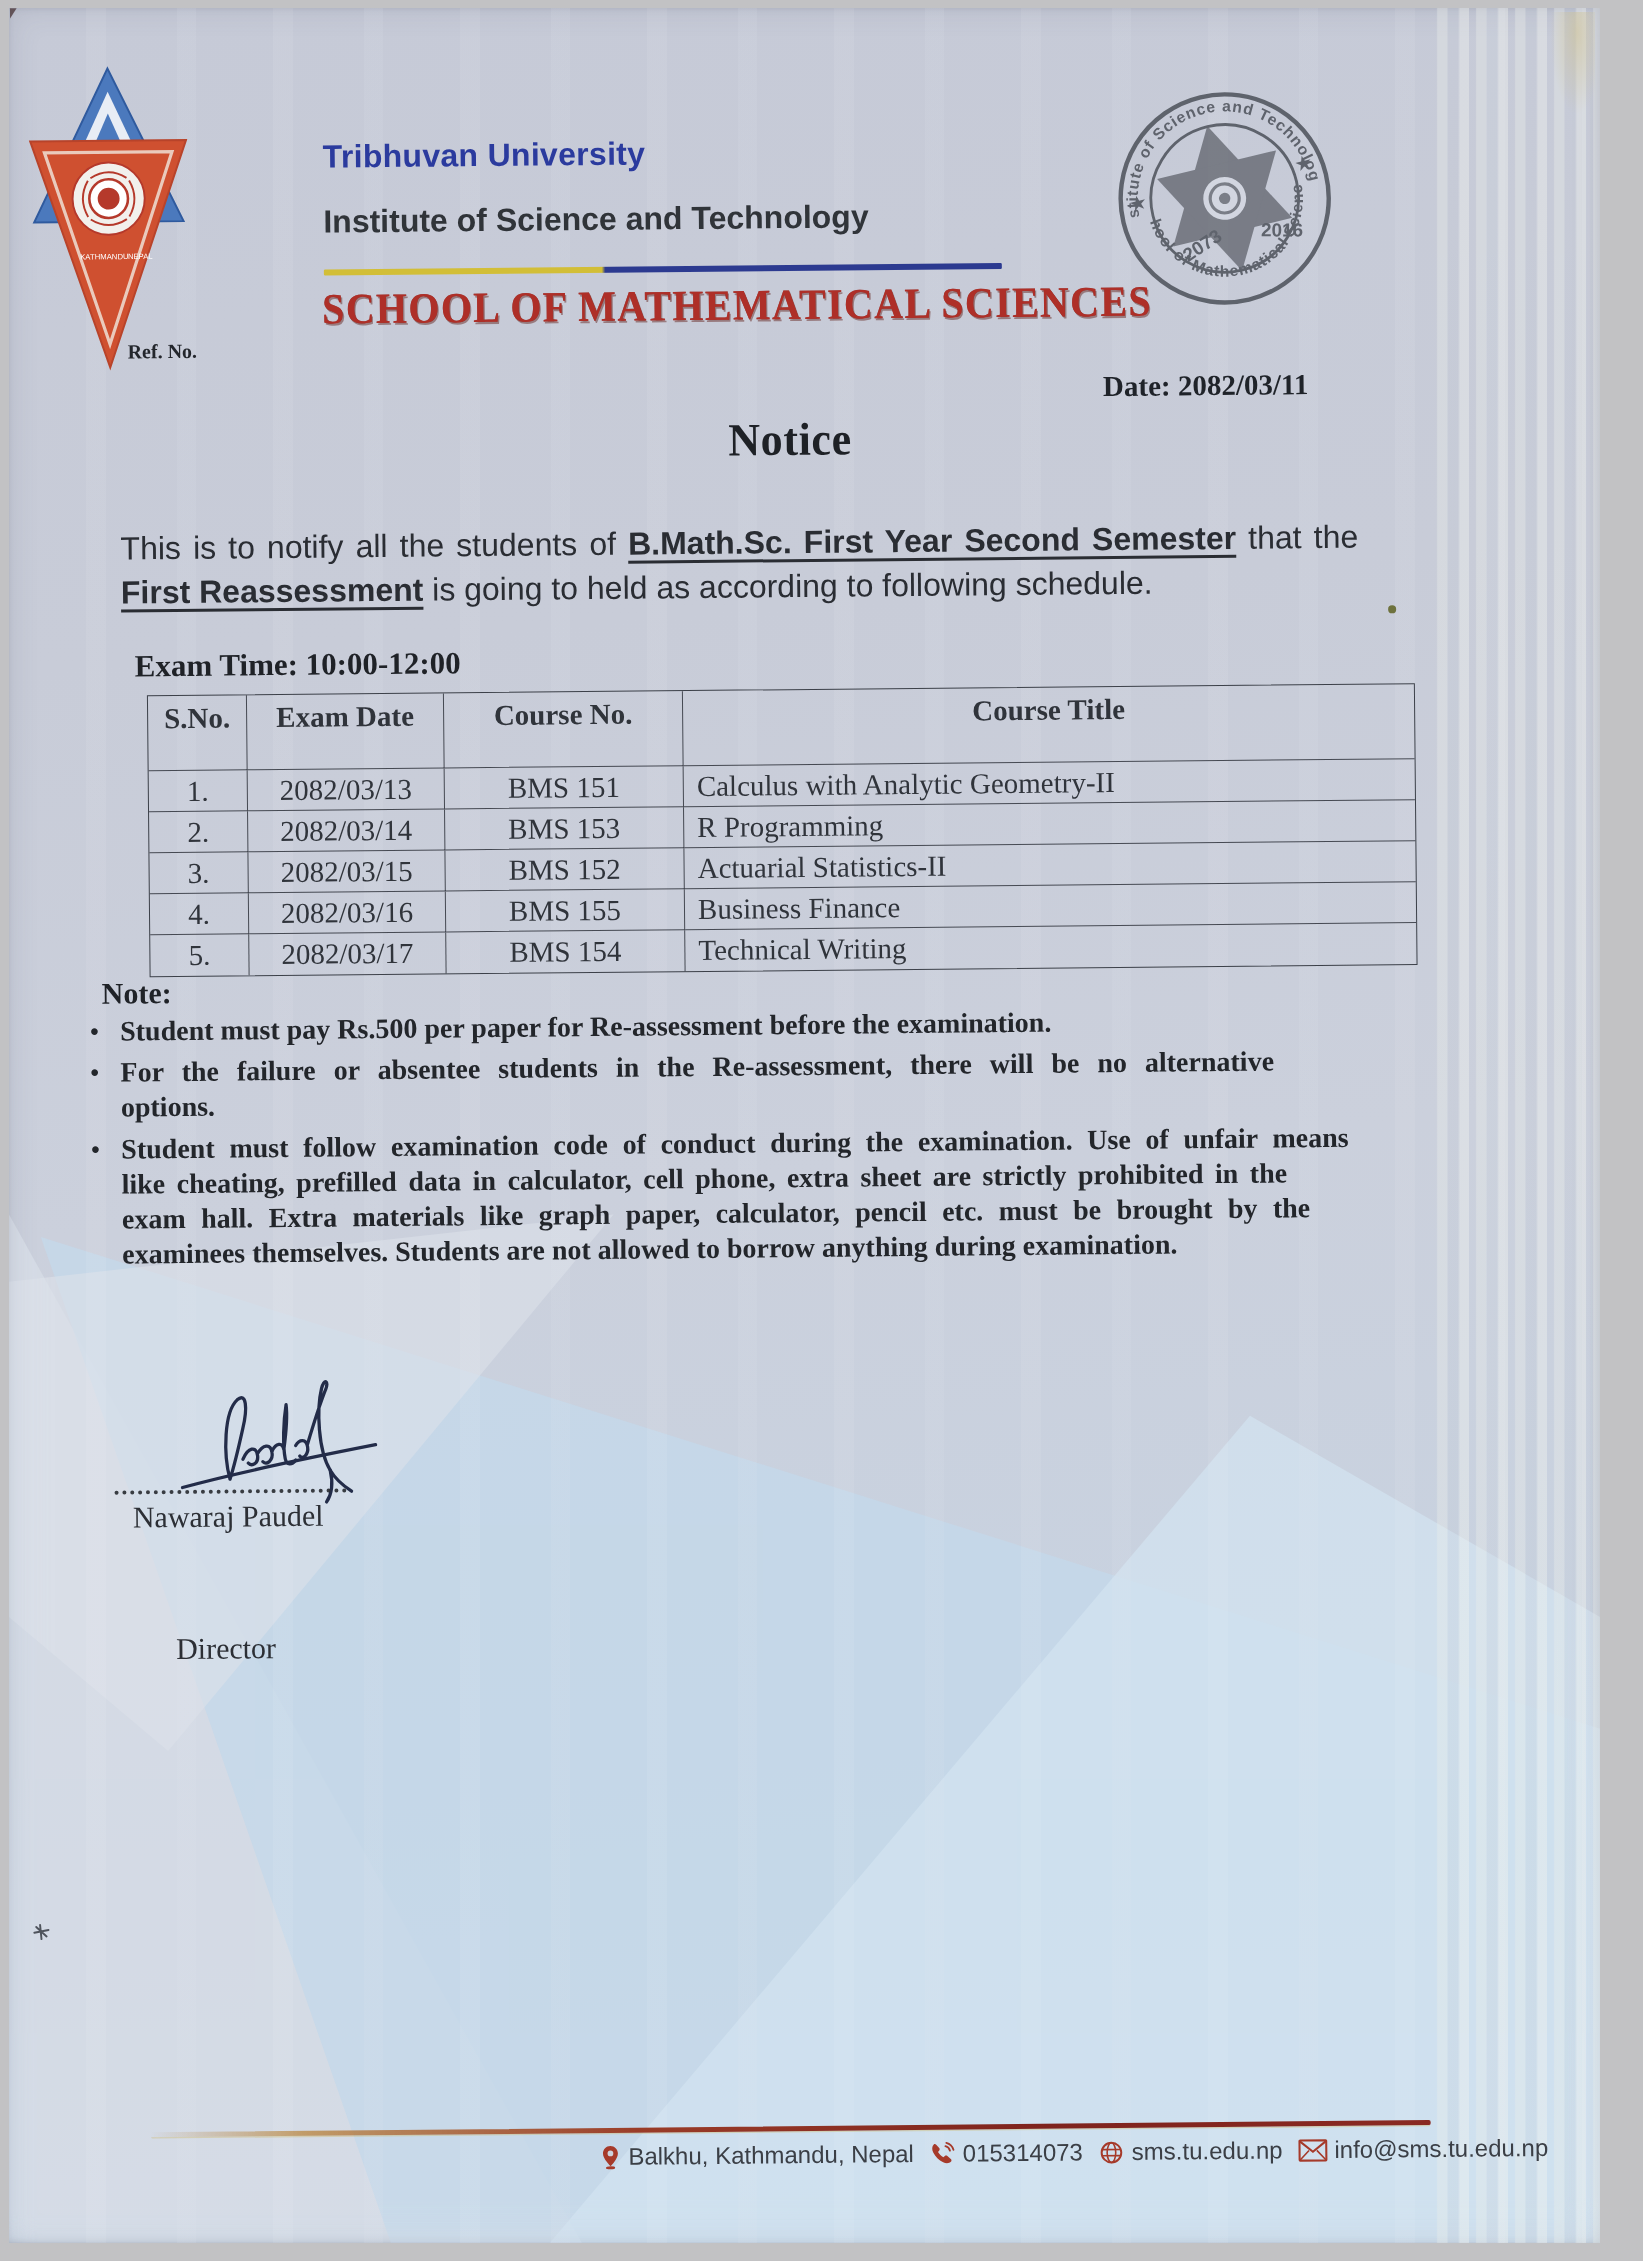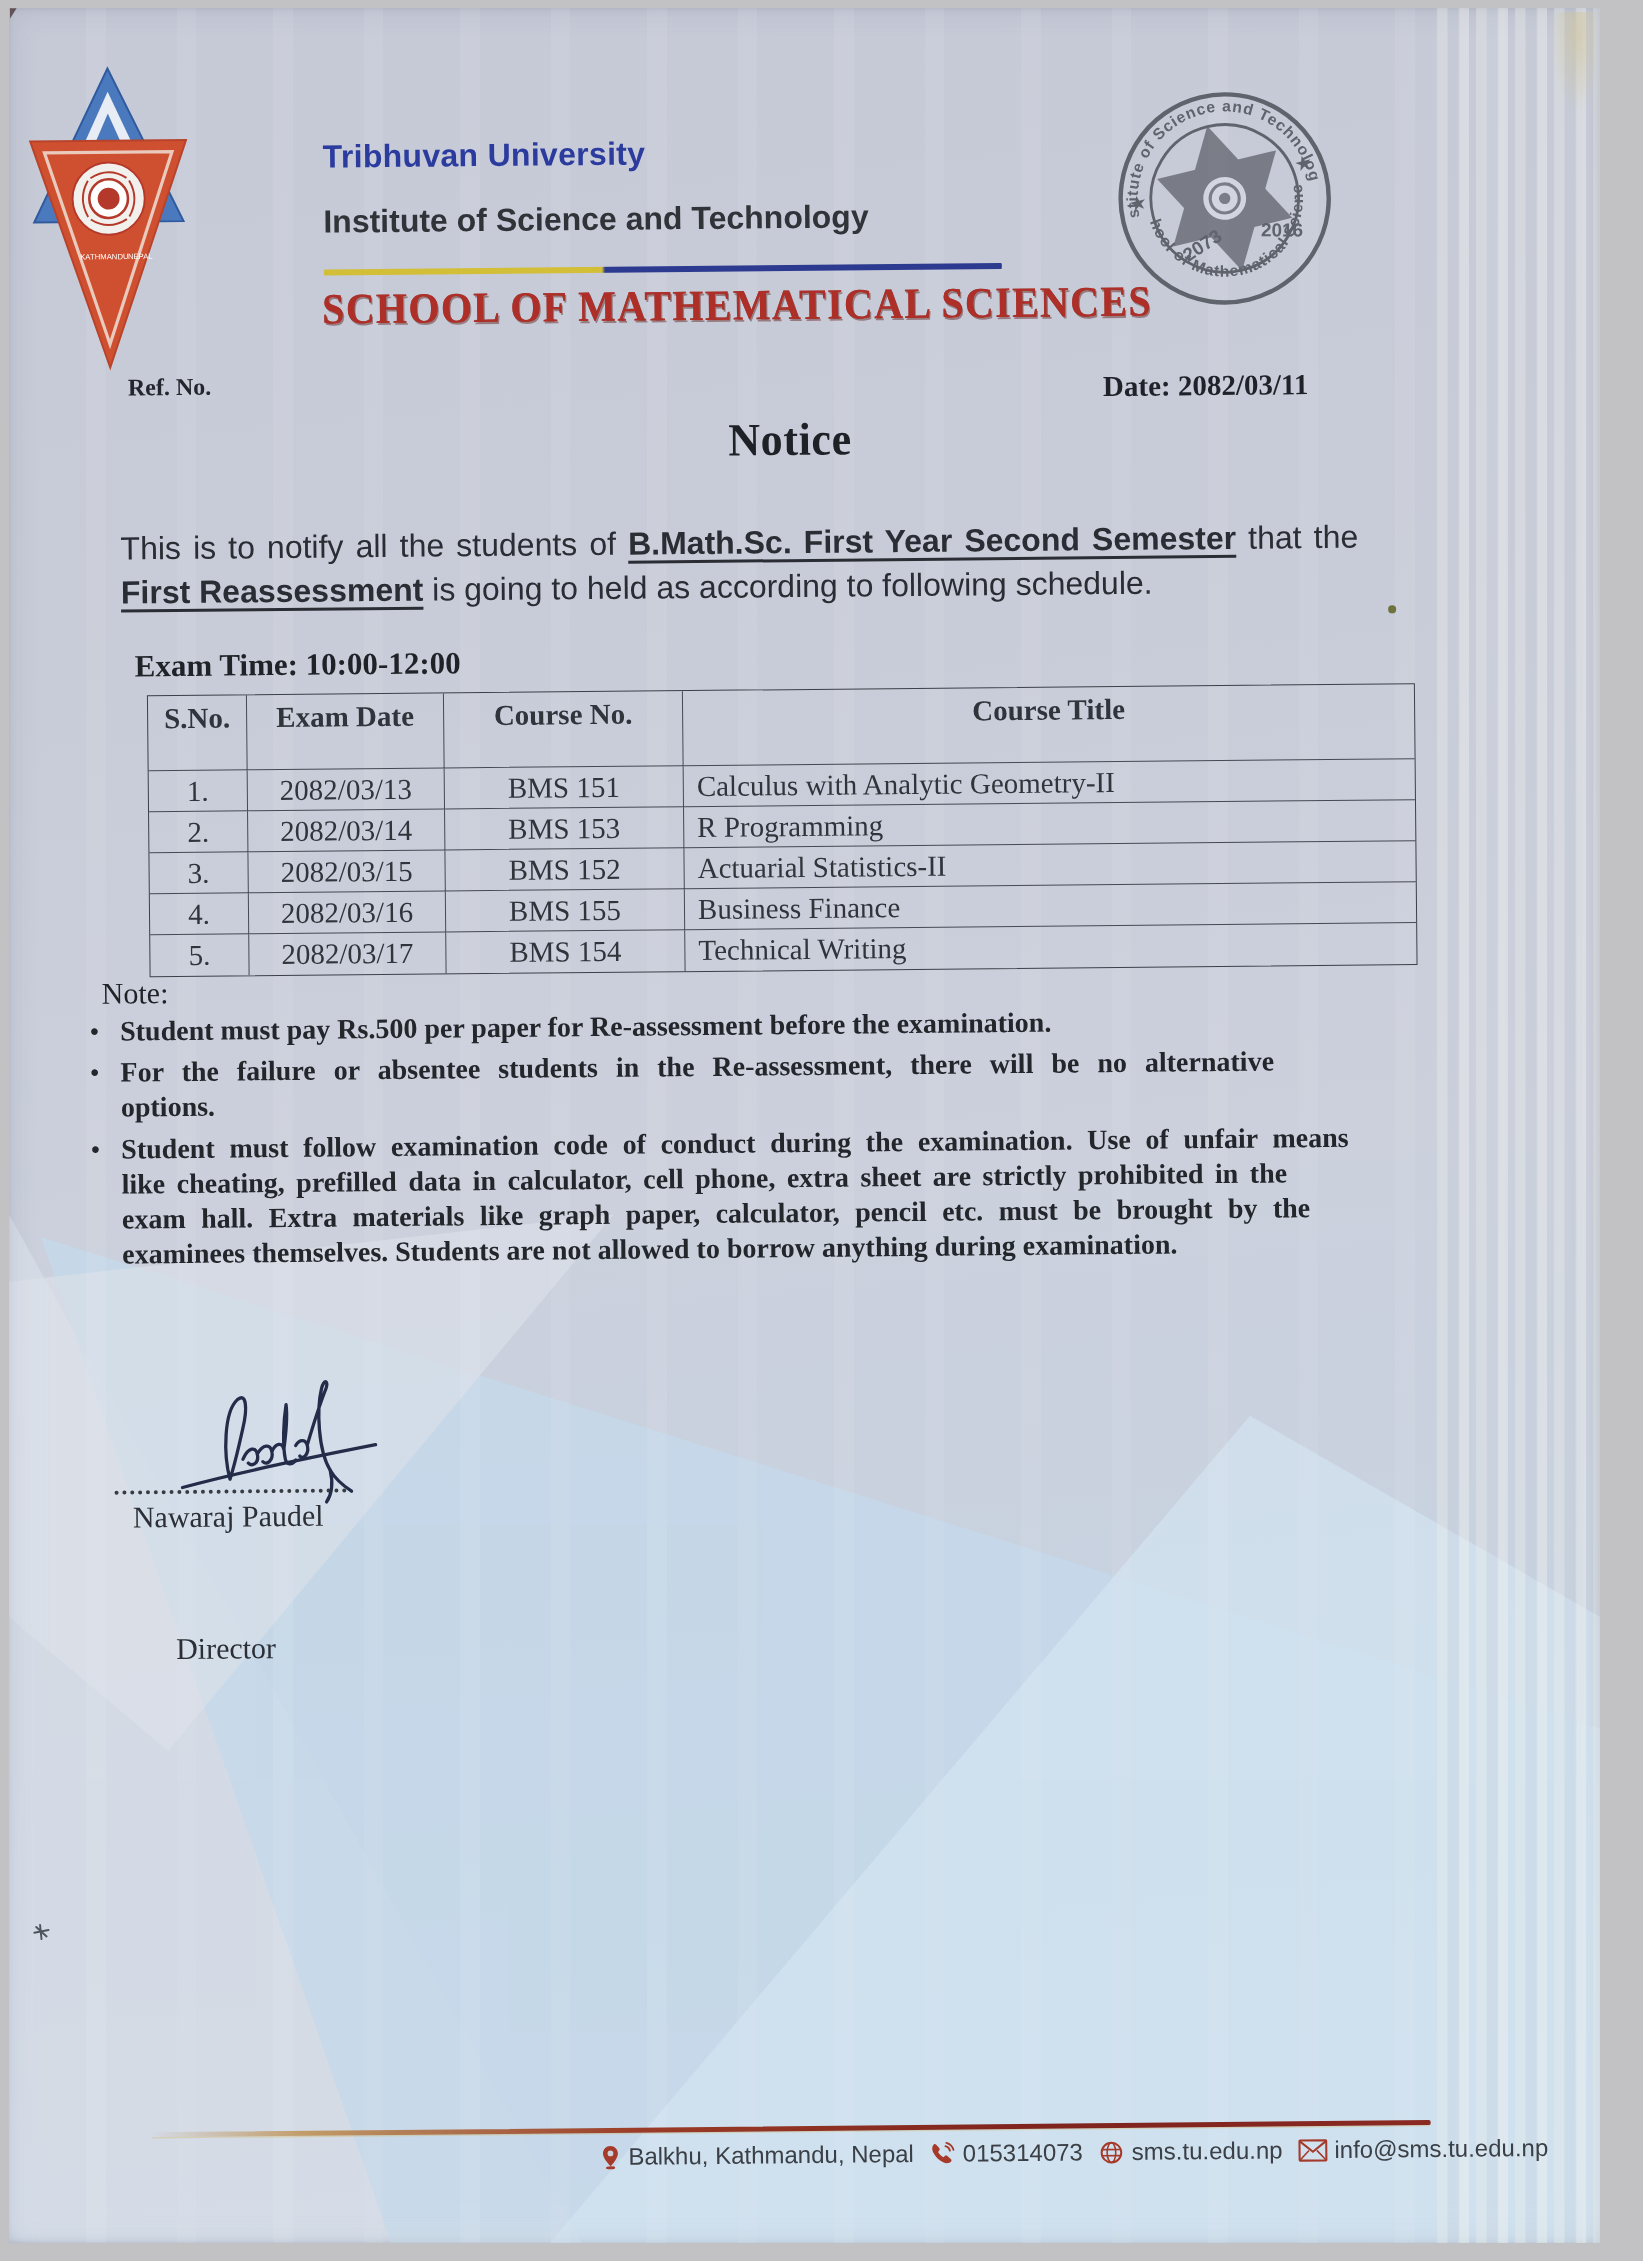--- a/index.html
+++ b/index.html
@@ -28,39 +28,39 @@
     background:radial-gradient(ellipse at 60% 20%,rgba(207,193,143,.55),rgba(207,193,143,0) 70%);}
   .cornerspeck{position:absolute;left:0.6px;top:0.6px;width:7px;height:11px;background:#4e3a3c;clip-path:polygon(0 0,100% 0,0 100%);opacity:.8;}
   .tilt{position:absolute;inset:0;transform:rotate(-0.55deg);transform-origin:50% 45%;}
 
   .abs{position:absolute;}
   .uni{left:322px;top:126px;font-family:"Liberation Sans",sans-serif;font-weight:700;font-size:32px;color:#2b3b9e;letter-spacing:0.3px;}
   .inst{left:322px;top:191px;font-family:"Liberation Sans",sans-serif;font-weight:700;font-size:32px;color:#303439;}
   .divider{left:322px;top:257px;width:678px;height:5.8px;background:linear-gradient(90deg,#d2be37 0%,#d2be37 41%,#2c3a90 41.5%,#2c3a90 100%);border-radius:1.3px;}
   .school{left:320px;top:271px;font-size:40px;font-weight:700;color:#ae2f28;letter-spacing:1.3px;transform:scaleY(1.08);transform-origin:left top;
     text-shadow:1.3px 1.9px 0 rgba(93,24,18,.45),0 0 0.6px rgba(120,30,20,.6);}
-  .ref{left:125px;top:360px;font-size:24px;font-weight:700;color:#23262c;}
+  .ref{left:125px;top:326px;font-size:20px;font-weight:700;color:#23262c;}
   .date{left:1100px;top:365px;font-size:29px;font-weight:700;color:#1f2329;}
   .title{left:0;top:406px;width:1573px;text-align:center;font-size:44px;font-weight:700;color:#1e2126;letter-spacing:0.6px;transform:scaleY(1.05);}
   .intro{left:116px;font-family:"Liberation Sans",sans-serif;font-size:32px;color:#2a2d33;white-space:nowrap;}
   .bu{font-weight:700;text-decoration:underline;text-decoration-thickness:2.6px;text-underline-offset:5.8px;}
   .examtime{left:129px;top:634px;font-size:31px;font-weight:700;color:#1f2227;}
   .greendot{left:1383px;top:603px;width:8.4px;height:7.7px;background:#64682c;border-radius:50%;opacity:.9;}
 
   .sched{left:141px;top:681px;width:1266px;display:grid;grid-template-columns:99px 197px 239px 1fr;grid-template-rows:75px repeat(5,41px);
     border:1.9px solid rgba(40,44,52,.88);color:#30343b;}
   .sched>div{border-right:1.3px solid rgba(40,44,52,.82);border-bottom:1.3px solid rgba(40,44,52,.82);overflow:hidden;}
   .sched>div:nth-child(4n){border-right:none;}
   .sched>div:nth-child(n+21){border-bottom:none;}
   .th{font-weight:700;text-align:center;font-size:29px;padding-top:6.4px;line-height:32px;}
   .td{font-size:29px;line-height:40px;}
   .cen{text-align:center;}
   .ttl{padding-left:13px;}
 
-  .notelabel{left:93px;top:962px;font-size:30px;font-weight:400;color:#1f2227;}
+  .notelabel{left:93px;top:962px;font-size:30px;font-weight:700;color:#1f2227;}
   .bullets{left:81px;top:999px;width:1395px;color:#23262b;}
   .bitem{display:grid;grid-template-columns:30px 1fr;margin-bottom:6.4px;font-size:28px;font-weight:700;line-height:35px;}
   .bdot{font-size:24.5px;line-height:35px;}
   .bline{display:block;white-space:nowrap;}
 
   .dotline{left:101px;top:1471px;width:232px;height:5.2px;border-bottom:4.5px dotted #2b2e33;opacity:.92;}
   .signame{left:119px;top:1486px;font-size:30px;color:#2c2f35;}
   .sigrole{left:161px;top:1618px;font-size:30px;color:#2c2f35;}
 
   .fline{left:131px;top:2118px;width:1280px;height:4.5px;border-radius:1.9px;

